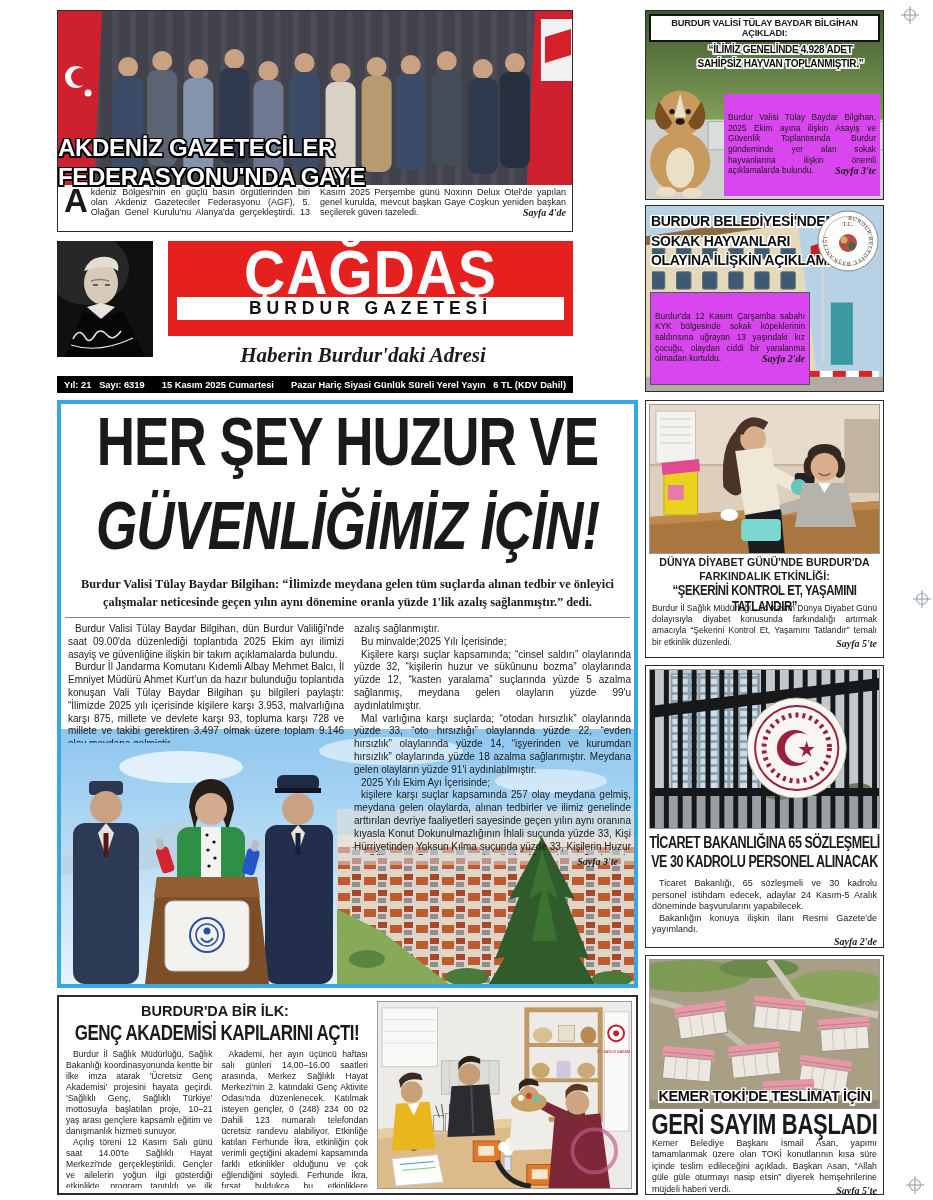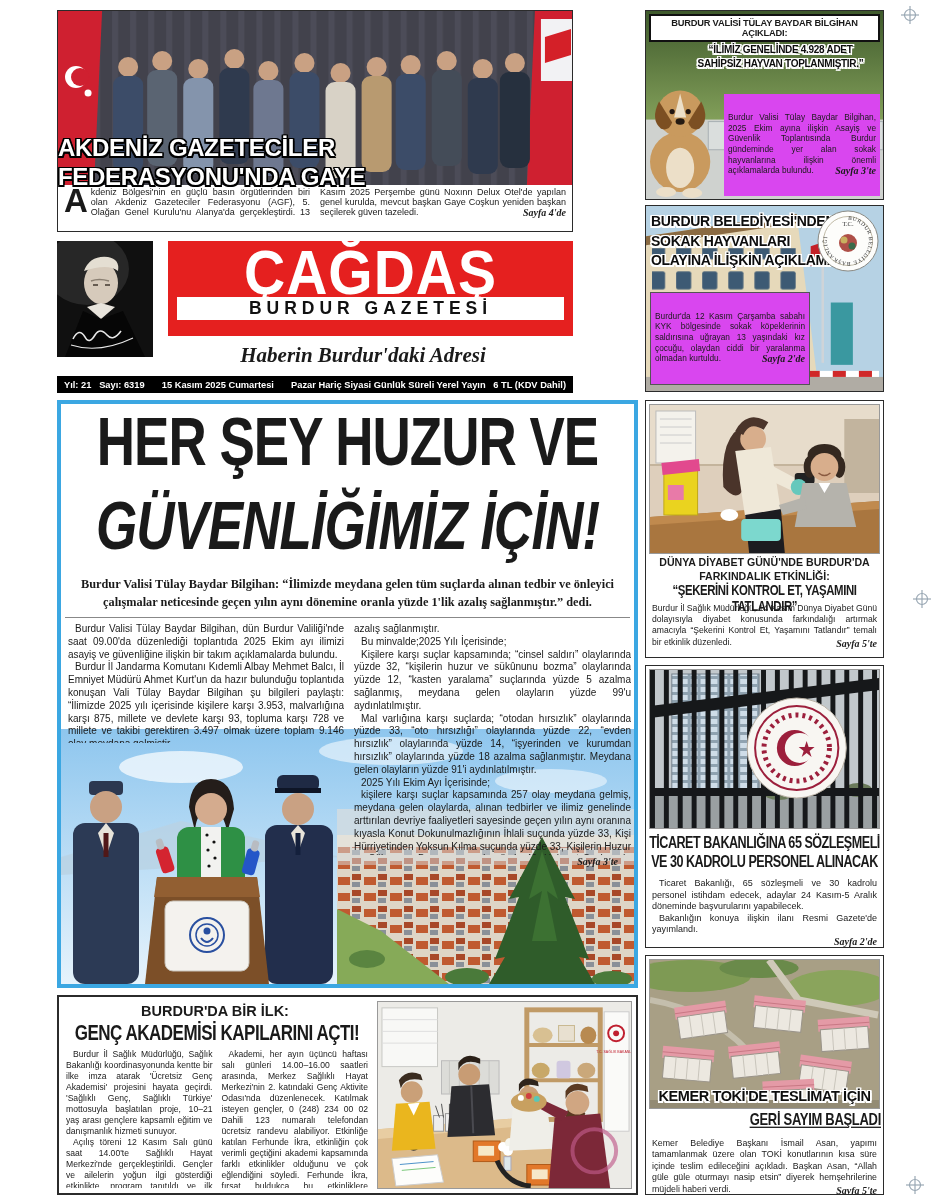--- a/index.html
+++ b/index.html
@@ -448,21 +448,21 @@
         <use href="#blk" transform="translate(38,102) rotate(5)"></use>
         <use href="#blk" transform="translate(106,98) rotate(-6)"></use>
         <use href="#blk" transform="translate(176,112) rotate(8)"></use>
         <use href="#blk" transform="translate(140,134) rotate(-3)"></use>
         <rect y="140" width="231" height="8" fill="#938b74"></rect>
       </svg>
     </div>
     <div style="position:absolute;left:2px;right:2px;top:132px;text-align:center;font-weight:bold;font-size:14.5px;letter-spacing:-0.4px;z-index:2;">
       <span class="outline-w">KEMER TOKİ'DE TESLİMAT İÇİN</span>
     </div>
-    <div style="position:absolute;left:2px;right:2px;top:156px;text-align:right;font-weight:bold;font-size:13px;letter-spacing:-0.3px;text-decoration:underline;">
+    <div style="position:absolute;left:2px;right:2px;top:156px;text-align:center;font-weight:bold;font-size:22px;letter-spacing:-0.3px;">
       <span class="cond">GERİ SAYIM BAŞLADI</span>
     </div>
     <div class="just" style="position:absolute;left:6px;right:6px;top:182px;font-size:8.8px;line-height:1.3;">
       <span>Kemer Belediye Başkanı İsmail Asan, yapımı tamamlanmak üzere olan TOKİ konutlarının kısa süre içinde teslim edileceğini açıkladı. Başkan Asan, “Allah güle güle oturmayı nasip etsin” diyerek hemşehrilerine müjdeli haberi verdi.</span>
       <span class="pageref" style="float:right;">Sayfa 5'te</span>
     </div>
   </div>
 
   <div class="nbox" style="left:57px;top:995px;width:581px;height:200px;border-width:2px;">
     <div id="genc-kicker">BURDUR'DA BİR İLK:</div>

